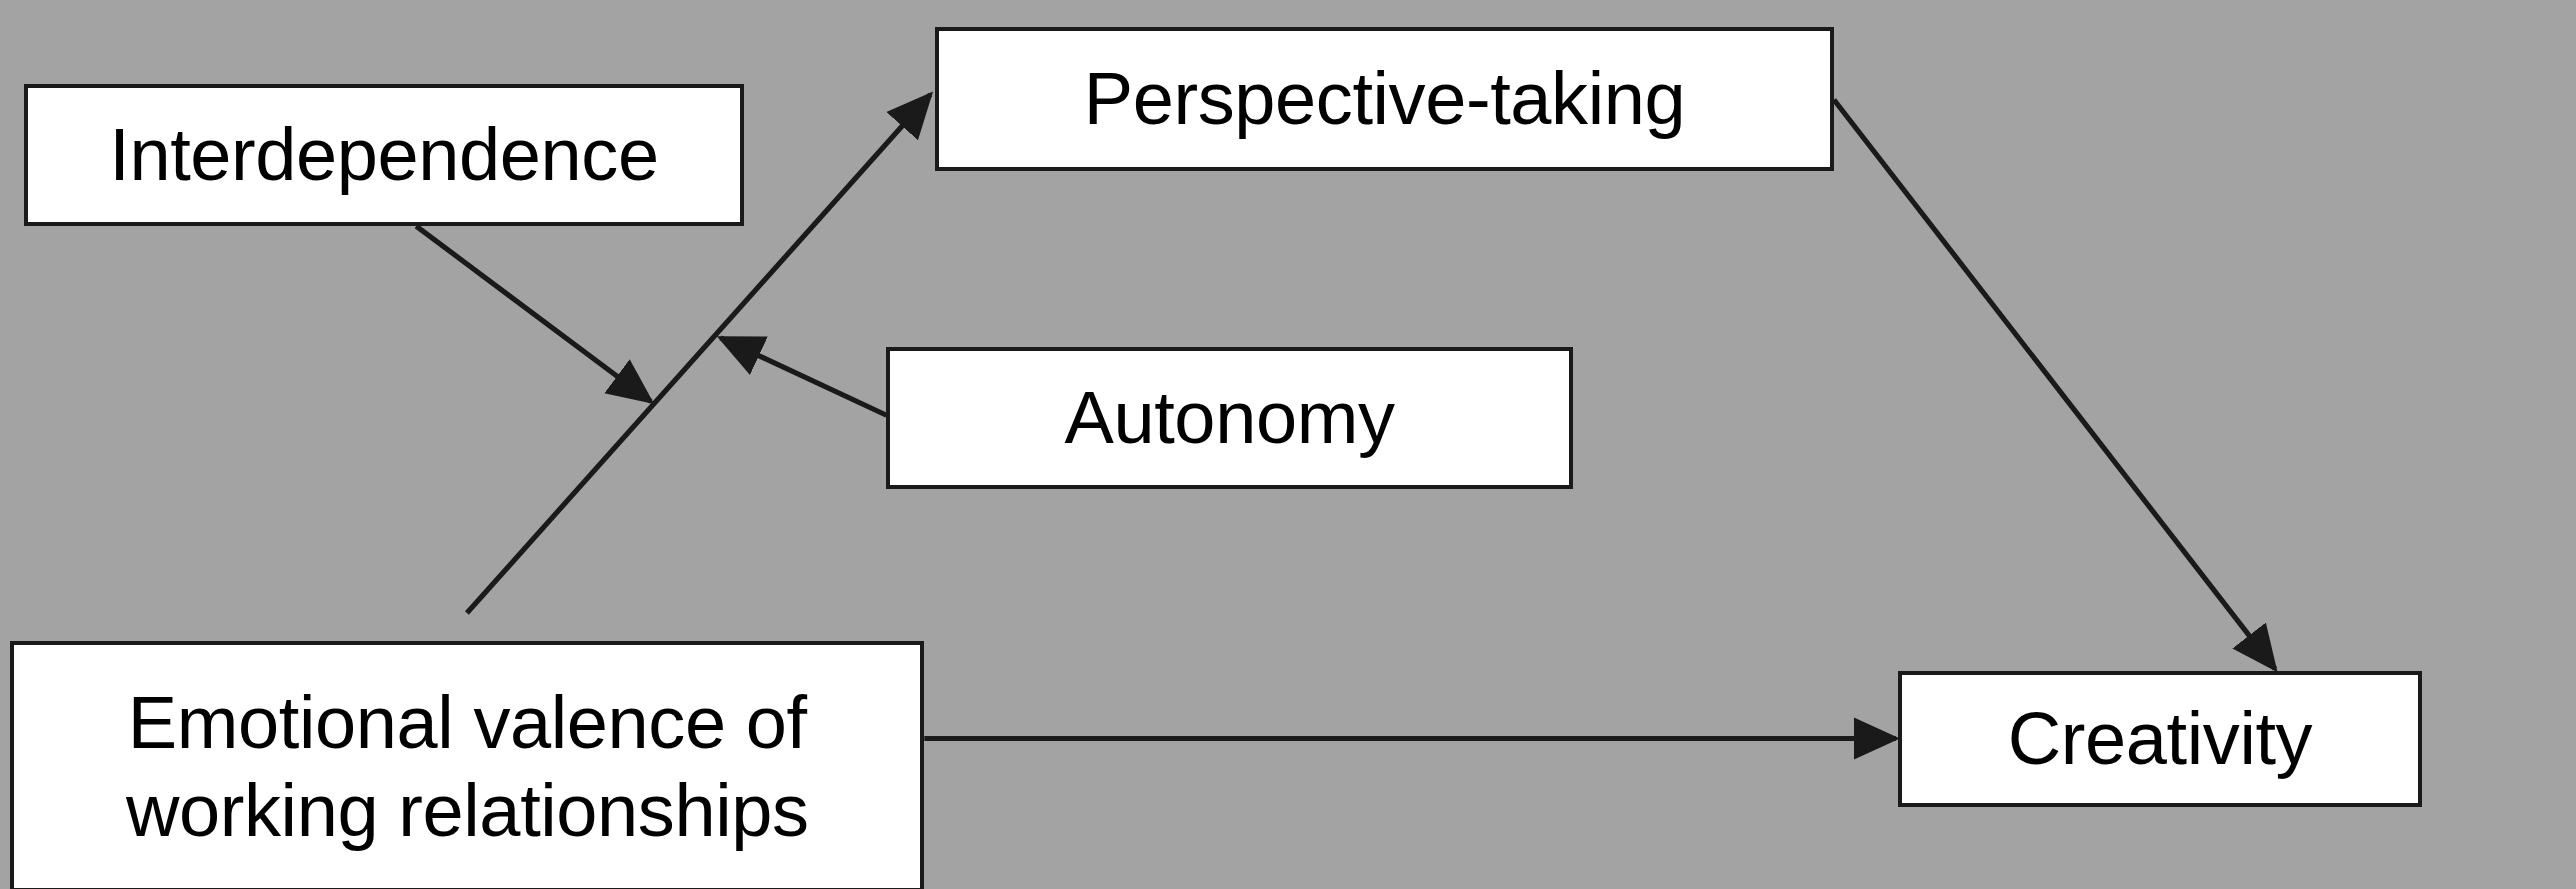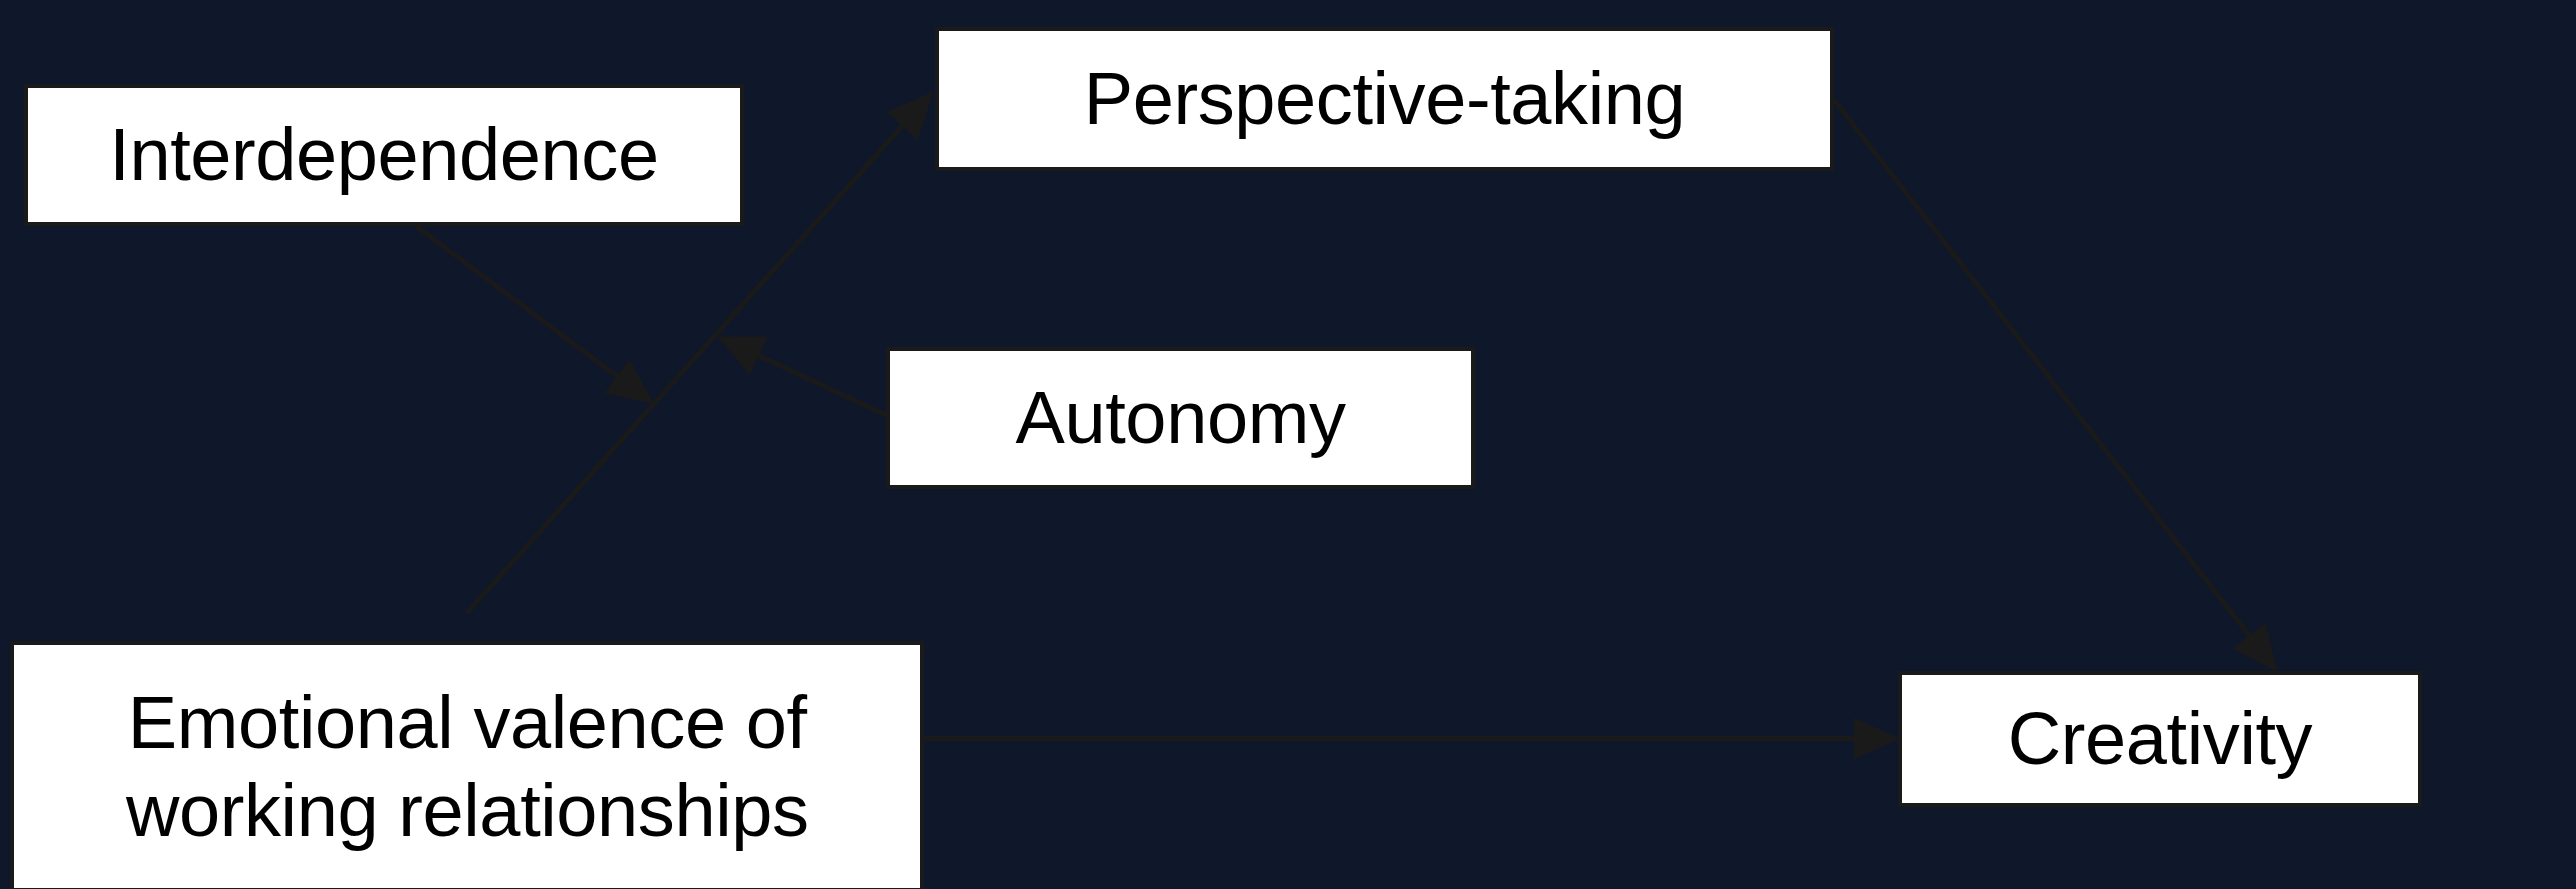--- a/index.html
+++ b/index.html
@@ -8,21 +8,21 @@
     padding: 0;
     background: #ffffff;
   }
   body {
     font-family: "Liberation Sans", sans-serif;
   }
   #diagram-root {
     position: relative;
     width: 2576px;
     height: 889px;
-    background: #0f172a;
+    background: #a3a3a3;
     overflow: hidden;
   }
   #edge-layer {
     position: absolute;
     left: 0;
     top: 0;
     width: 2576px;
     height: 889px;
     pointer-events: none;
   }
@@ -50,21 +50,21 @@
     left: 24px;  top: 84px;  width: 720px;  height: 142px;
   }
   #node-interdependence .node-label { font-size: 74px; }
 
   #node-perspective-taking {
     left: 935px; top: 27px;  width: 899px; height: 144px;
   }
   #node-perspective-taking .node-label { font-size: 74px; }
 
   #node-autonomy {
-    left: 886px; top: 347px; width: 589px;  height: 142px;
+    left: 886px; top: 347px; width: 687px;  height: 142px;
   }
   #node-autonomy .node-label { font-size: 74px; }
 
   #node-emotional-valence {
     left: 10.3px;   top: 641px; width: 914px; height: 251px;
   }
   #node-emotional-valence .node-label { font-size: 74px; }
 
   #node-creativity {
     left: 1898px; top: 671px; width: 524px;  height: 136px;

